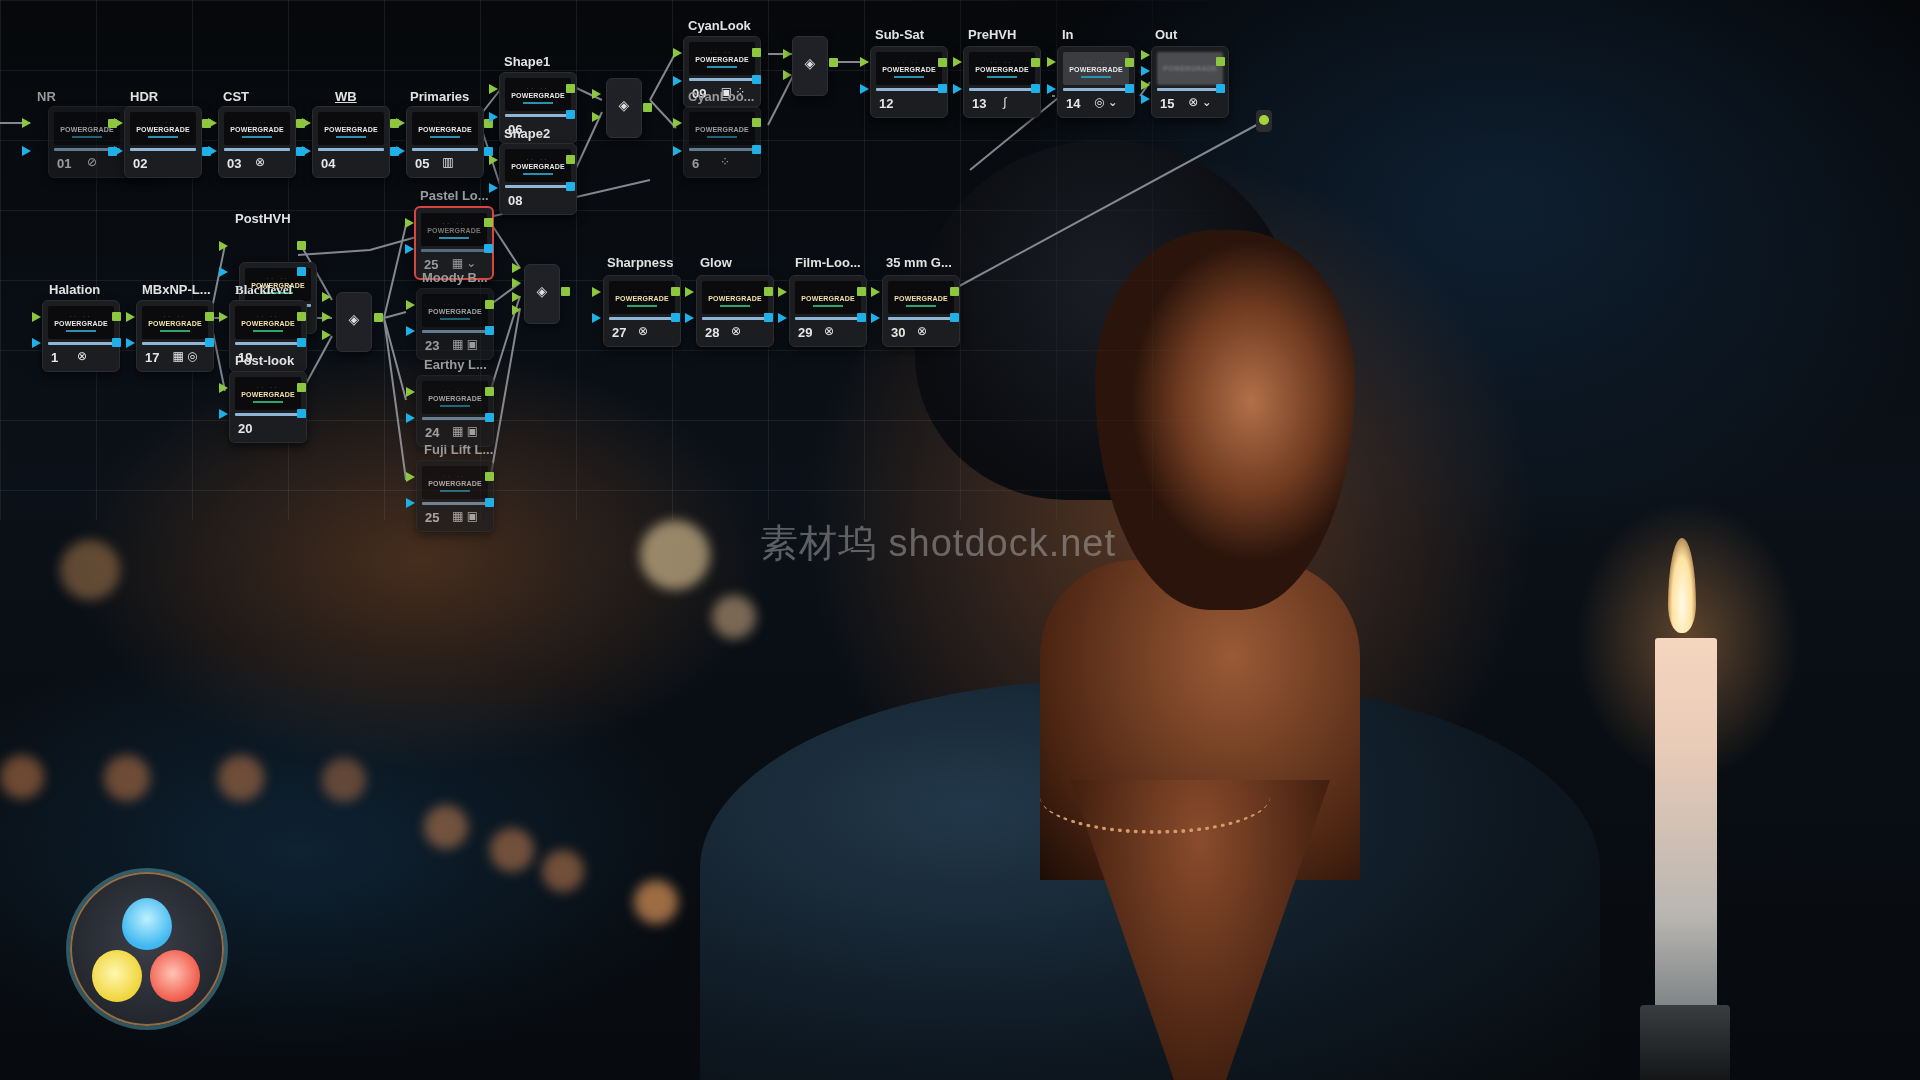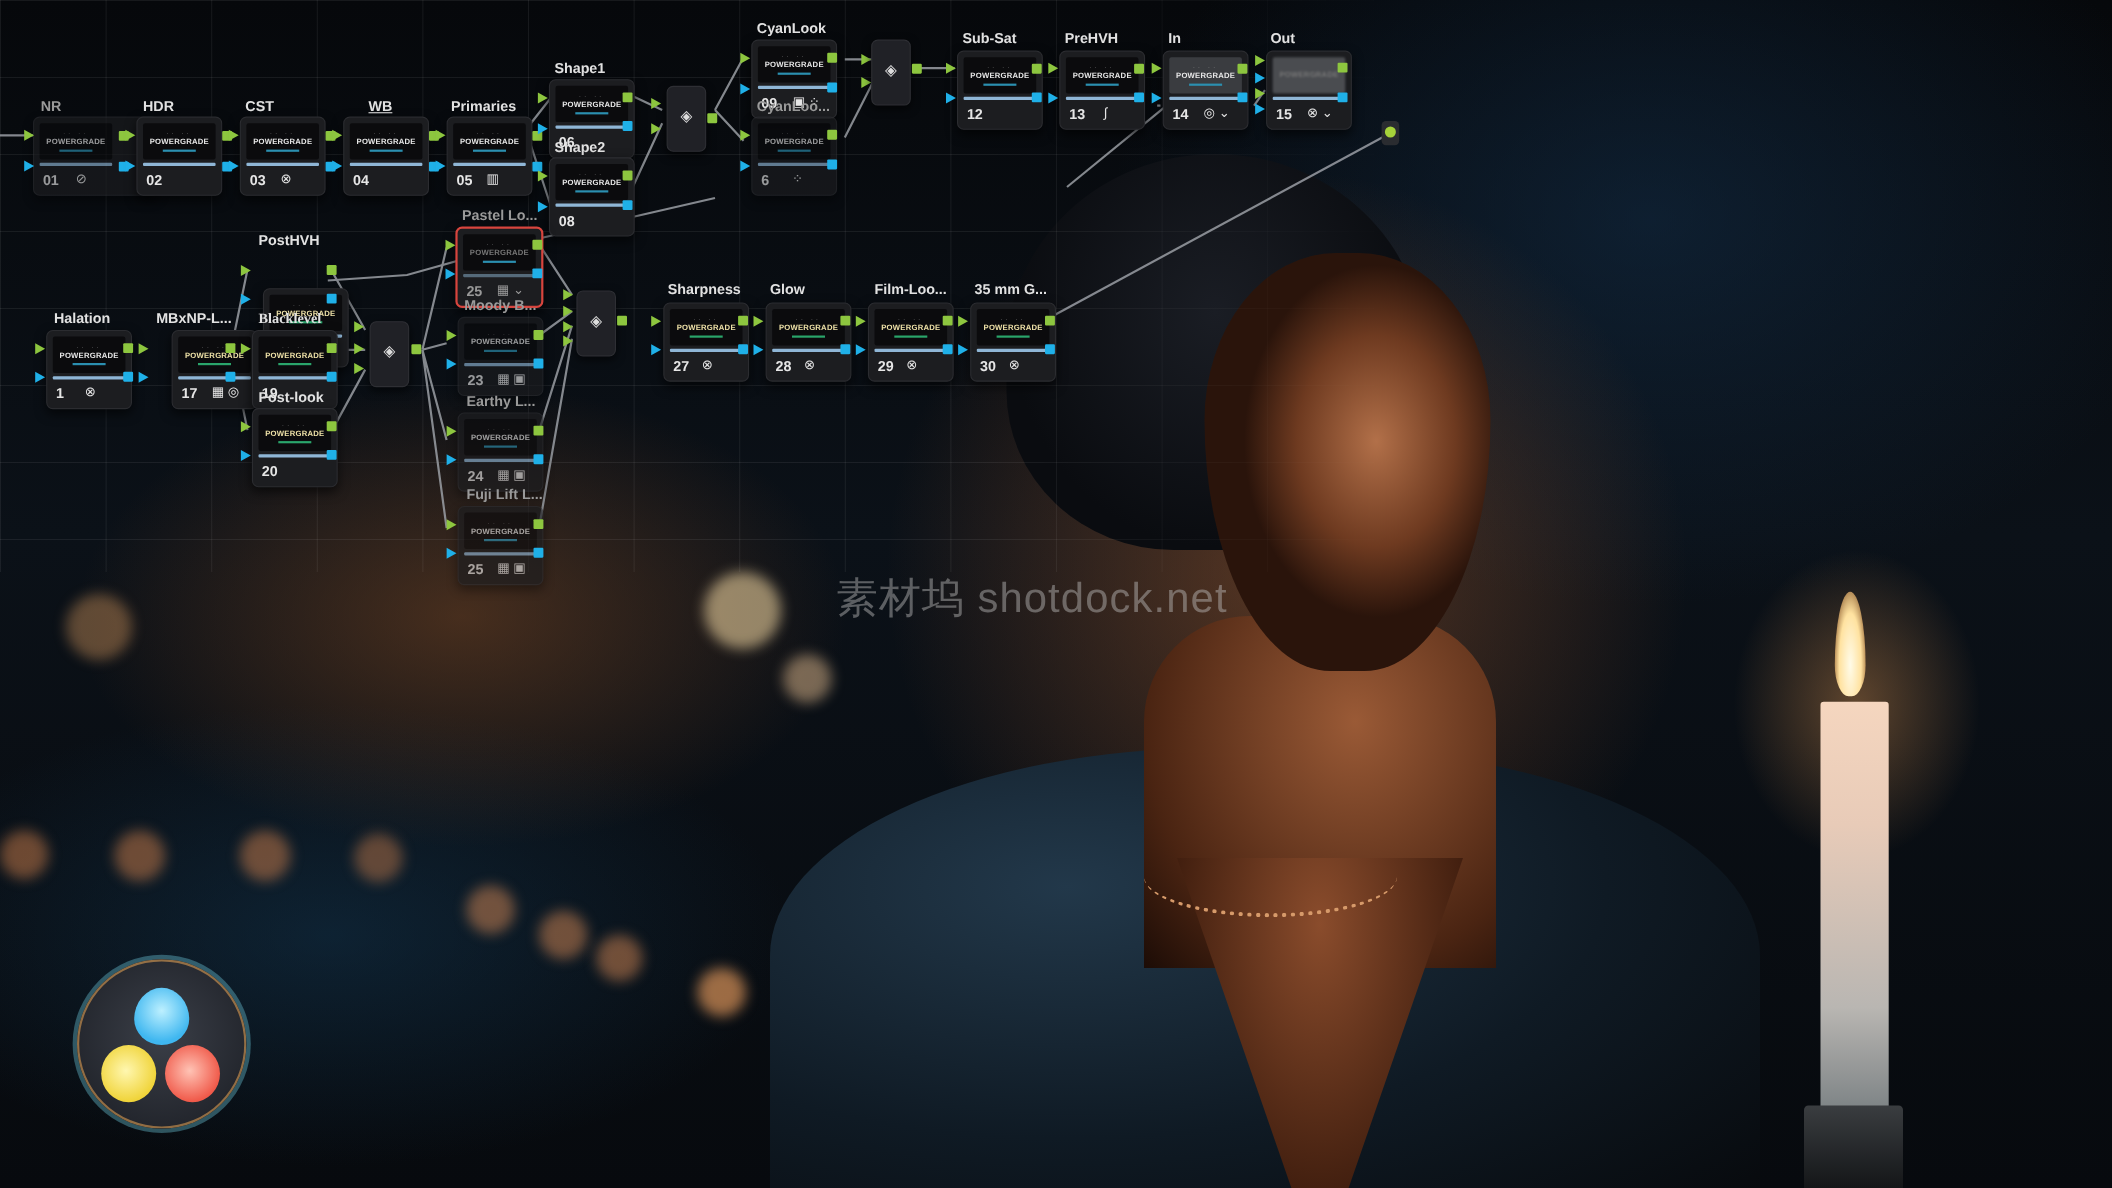--- a/index.html
+++ b/index.html
@@ -112,21 +112,21 @@
     <path d="M210 318 L225 245 M210 318 L225 318 M210 318 L225 391"></path>
     <path d="M302 247 L332 300 M302 318 L332 318 M302 391 L332 336"></path>
     <path d="M384 318 L406 225 M384 318 L406 312 M384 318 L406 400 M384 318 L406 480"></path>
     <path d="M490 222 L520 268 M490 305 L520 283 M490 392 L520 296 M490 480 L520 308"></path>
   </g>
 </svg>
 
 <div>
 
   <div class="label dim" style="left:37px;top:89px;">NR</div>
-  <div class="node dim" style="left:30px;top:106px;padding-left:36px;">
+  <div class="node dim" style="left:48px;top:106px;padding-left:36px;">
     <div class="thumb">
         <div class="dots">·· ··</div>
         <div class="pg">POWERGRADE</div>
         <div class="sub"></div>
       </div>
     <div class="bar"></div>
     <div class="num">01</div>
     <div class="ico" style="left:36px;">⊘</div>
   </div>
   <div class="pin-g" style="left:108px;top:119px"></div>
@@ -350,21 +350,21 @@
     <div class="bar"></div>
     <div class="num">1</div>
     <div class="ico" style="left:32px;">⊗</div>
   </div>
   <div class="tri-g" style="left:32px;top:312px"></div>
   <div class="tri-b" style="left:32px;top:338px"></div>
   <div class="pin-g" style="left:112px;top:312px"></div>
   <div class="pin-b" style="left:112px;top:338px"></div>
 
   <div class="label" style="left:142px;top:282px;">MBxNP-L...</div>
-  <div class="node gold" style="left:136px;top:300px;margin-left:20px;">
+  <div class="node gold" style="left:136px;top:300px;">
     <div class="thumb">
         <div class="dots">·· ··</div>
         <div class="pg">POWERGRADE</div>
         <div class="sub"></div>
       </div>
     <div class="bar"></div>
     <div class="num">17</div>
     <div class="ico" style="left:30px;width:36px;">▦ ◎</div>
   </div>
   <div class="tri-g" style="left:126px;top:312px"></div>

